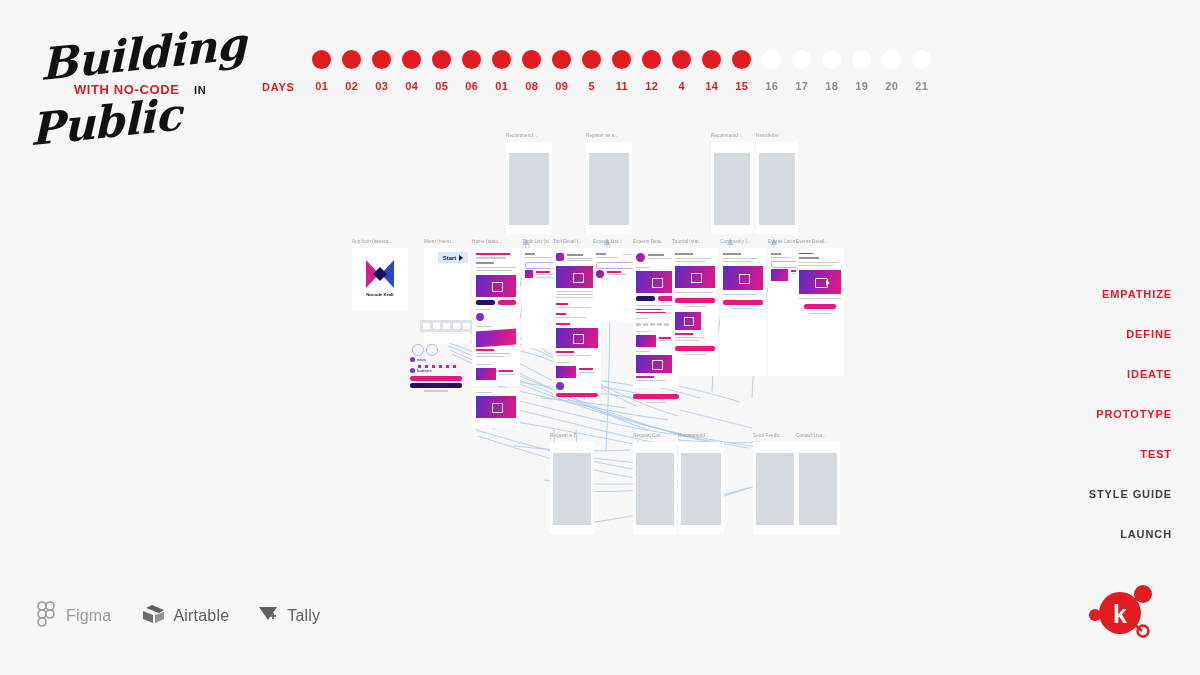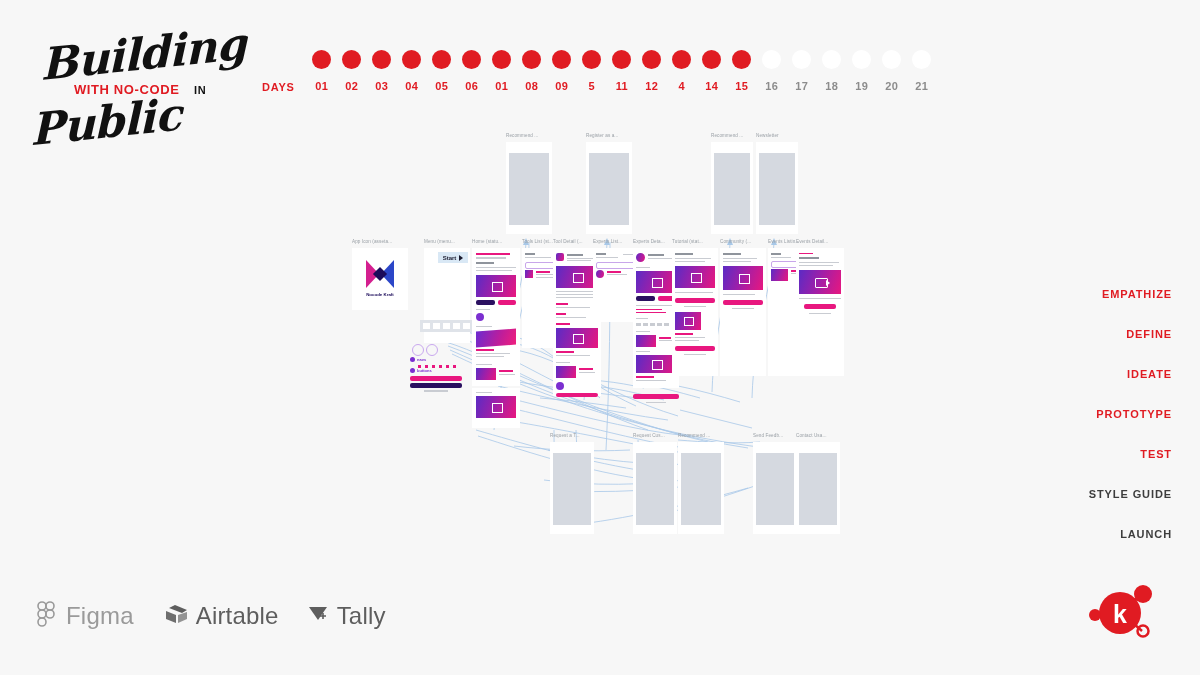--- a/index.html
+++ b/index.html
@@ -33,21 +33,21 @@
 
   
   #phase-list{position:absolute;right:28px;top:288px;width:150px;text-align:right;}
   .phase-item{font-size:11px;font-weight:700;letter-spacing:.9px;margin-bottom:28px;}
   .phase-item.red{color:#e01b22;}
   .phase-item.dark{color:#3d3d3d;}
 
   
   #tools-footer{position:absolute;left:34px;bottom:44px;display:flex;align-items:center;gap:28px;}
   .tool{display:flex;align-items:center;gap:8px;}
-  .tool-name{font-size:24px;letter-spacing:.2px;}
+  .tool-name{font-size:16px;letter-spacing:.2px;}
   .tool.light .tool-name{color:#9a9a9a;}
   .tool.dark  .tool-name{color:#5e5e5e;}
 
   
   #kraft-logo{position:absolute;right:42px;bottom:32px;width:72px;height:62px;}
 
   
   #design-canvas{position:absolute;left:348px;top:130px;width:500px;height:410px;}
   .frame{position:absolute;background:#ffffff;}
   .frame-label{position:absolute;top:-9px;left:0;font-size:4.6px;color:#9aa0a6;

